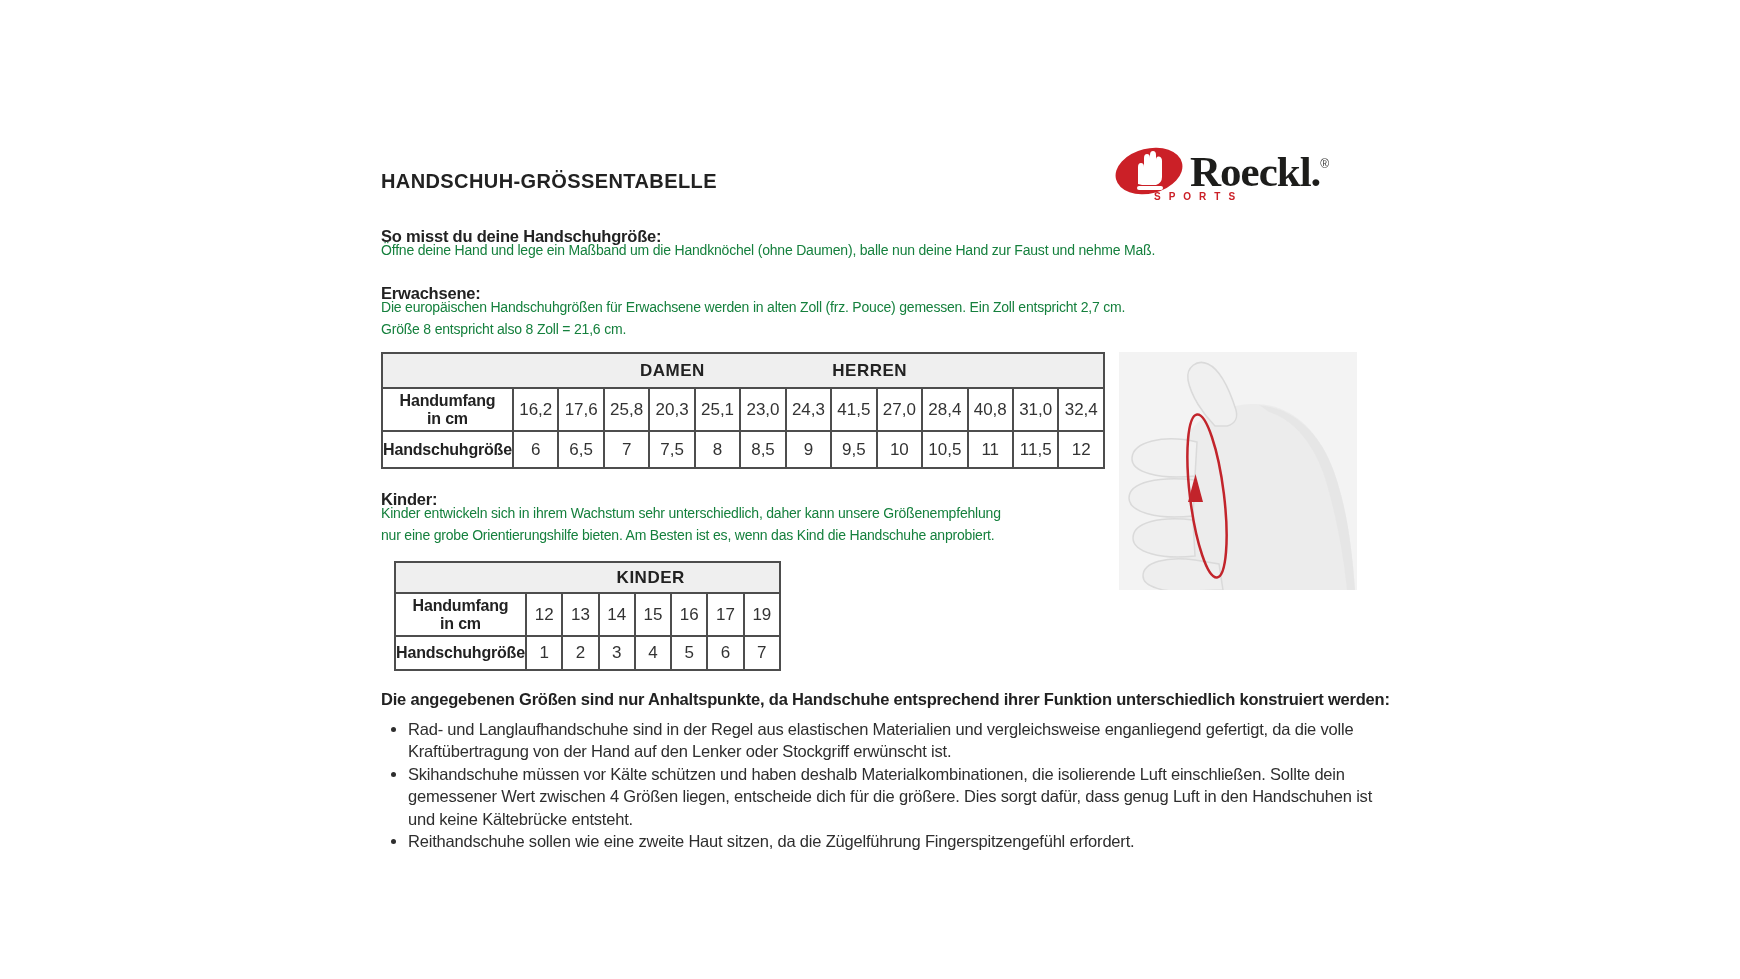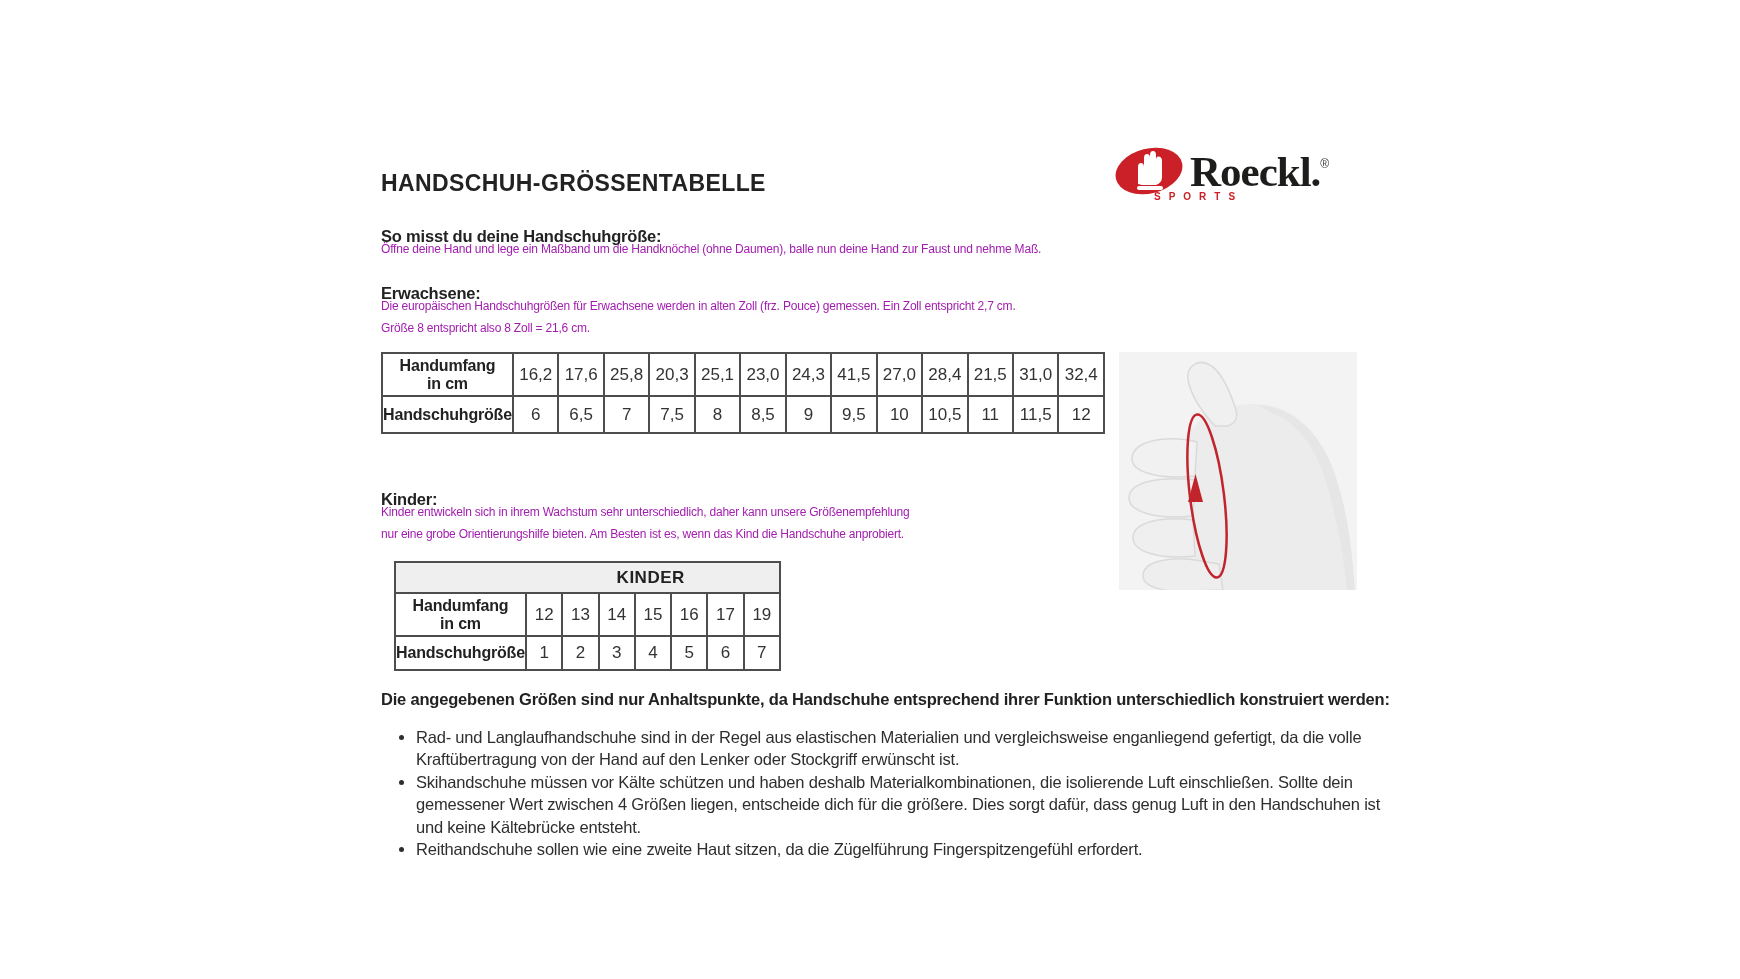--- a/index.html
+++ b/index.html
@@ -4,25 +4,25 @@
 <style>
   html,body{margin:0;padding:0;background:#fff;}
   .page{
     position:relative; width:1740px; height:979px; overflow:hidden;
     background:#ffffff; color:#2e2e2e;
     font-family:"Liberation Sans", sans-serif;
     -webkit-font-smoothing:antialiased;
   }
   .abs{position:absolute;}
   .page-title{
-    left:381px; top:170px; font-size:23px; font-weight:bold; color:#222;
+    left:381px; top:170px; font-size:20px; font-weight:bold; color:#222;
     letter-spacing:.4px;
   }
   .h-bold{font-size:16.5px; font-weight:bold; color:#222; letter-spacing:-.2px;margin-top:8px;}
-  .body-line{font-size:12px; color:#a21caf; letter-spacing:-.2px; white-space:nowrap;}
+  .body-line{font-size:14px; color:#15803d; letter-spacing:-.2px; white-space:nowrap;}
 
   
   .logo{left:1112px; top:140px; width:260px; height:70px;}
   .logo-mark{position:absolute; left:0; top:2px;}
   .logo-word{
     position:absolute; left:78px; top:0; font-family:"Liberation Serif", serif;
     font-weight:bold; font-size:43px; line-height:48px; color:#1d1d1b; letter-spacing:-1px;
     white-space:nowrap;
   }
   .logo-reg{font-size:12px; font-family:"Liberation Sans",sans-serif; font-weight:normal;
@@ -55,21 +55,21 @@
   .adult-table tr.r2 td{height:35px;}
   .kids-table{left:394px; top:561px; width:387px;}
   .kids-table th.group-row{height:29px;}
   .kids-table tr.r1 td{height:41px;}
   .kids-table tr.r2 td{height:32px;}
 
   
   .notes-heading{left:381px; top:690px; font-size:16.5px; font-weight:bold; color:#222;
     letter-spacing:-.2px; white-space:nowrap;}
   ul.notes-list{
-    left:385px; top:718px; width:995px; margin:8px; padding:0 0 0 23px;
+    left:385px; top:718px; width:995px; margin:0; padding:0 0 0 23px;
     font-size:16.5px; line-height:22.4px; letter-spacing:-.2px; color:#2e2e2e;
   }
   ul.notes-list li{margin:0; padding:0;}
 
   
   .hand-photo{left:1119px; top:352px; width:238px; height:238px;}
 </style>
 </head>
 <body>
 
@@ -97,36 +97,42 @@
   <div class="abs h-bold" style="left:381px; top:276px;">Erwachsene:</div>
   <div class="abs body-line" style="left:381px; top:299px;">Die europäischen Handschuhgrößen für Erwachsene werden in alten Zoll (frz. Pouce) gemessen. Ein Zoll entspricht 2,7 cm.</div>
   <div class="abs body-line" style="left:381px; top:321px;">Größe 8 entspricht also 8 Zoll = 21,6 cm.</div>
 
   <table class="size-table adult-table">
     <colgroup>
       <col style="width:131px">
       <col span="13">
     </colgroup>
     <tbody>
+        <tr>
+      <th class="group-row" colspan="14">
+        <span class="group-label" style="left:40.2%;">DAMEN</span>
+        <span class="group-label" style="left:67.6%;">HERREN</span>
+      </th>
+    </tr>
     <tr class="r1">
       <td class="row-label">
         <span>Handumfang</span><br>
         <span>in cm</span>
       </td>
       <td>16,2</td>
       <td>17,6</td>
       <td>25,8</td>
       <td>20,3</td>
       <td>25,1</td>
       <td>23,0</td>
       <td>24,3</td>
       <td>41,5</td>
       <td>27,0</td>
       <td>28,4</td>
-      <td>21,5</td>
+      <td>40,8</td>
       <td>31,0</td>
       <td>32,4</td>
     </tr>
     <tr class="r2">
       <td class="row-label">Handschuhgröße</td>
       <td>6</td>
       <td>6,5</td>
       <td>7</td>
       <td>7,5</td>
       <td>8</td>

